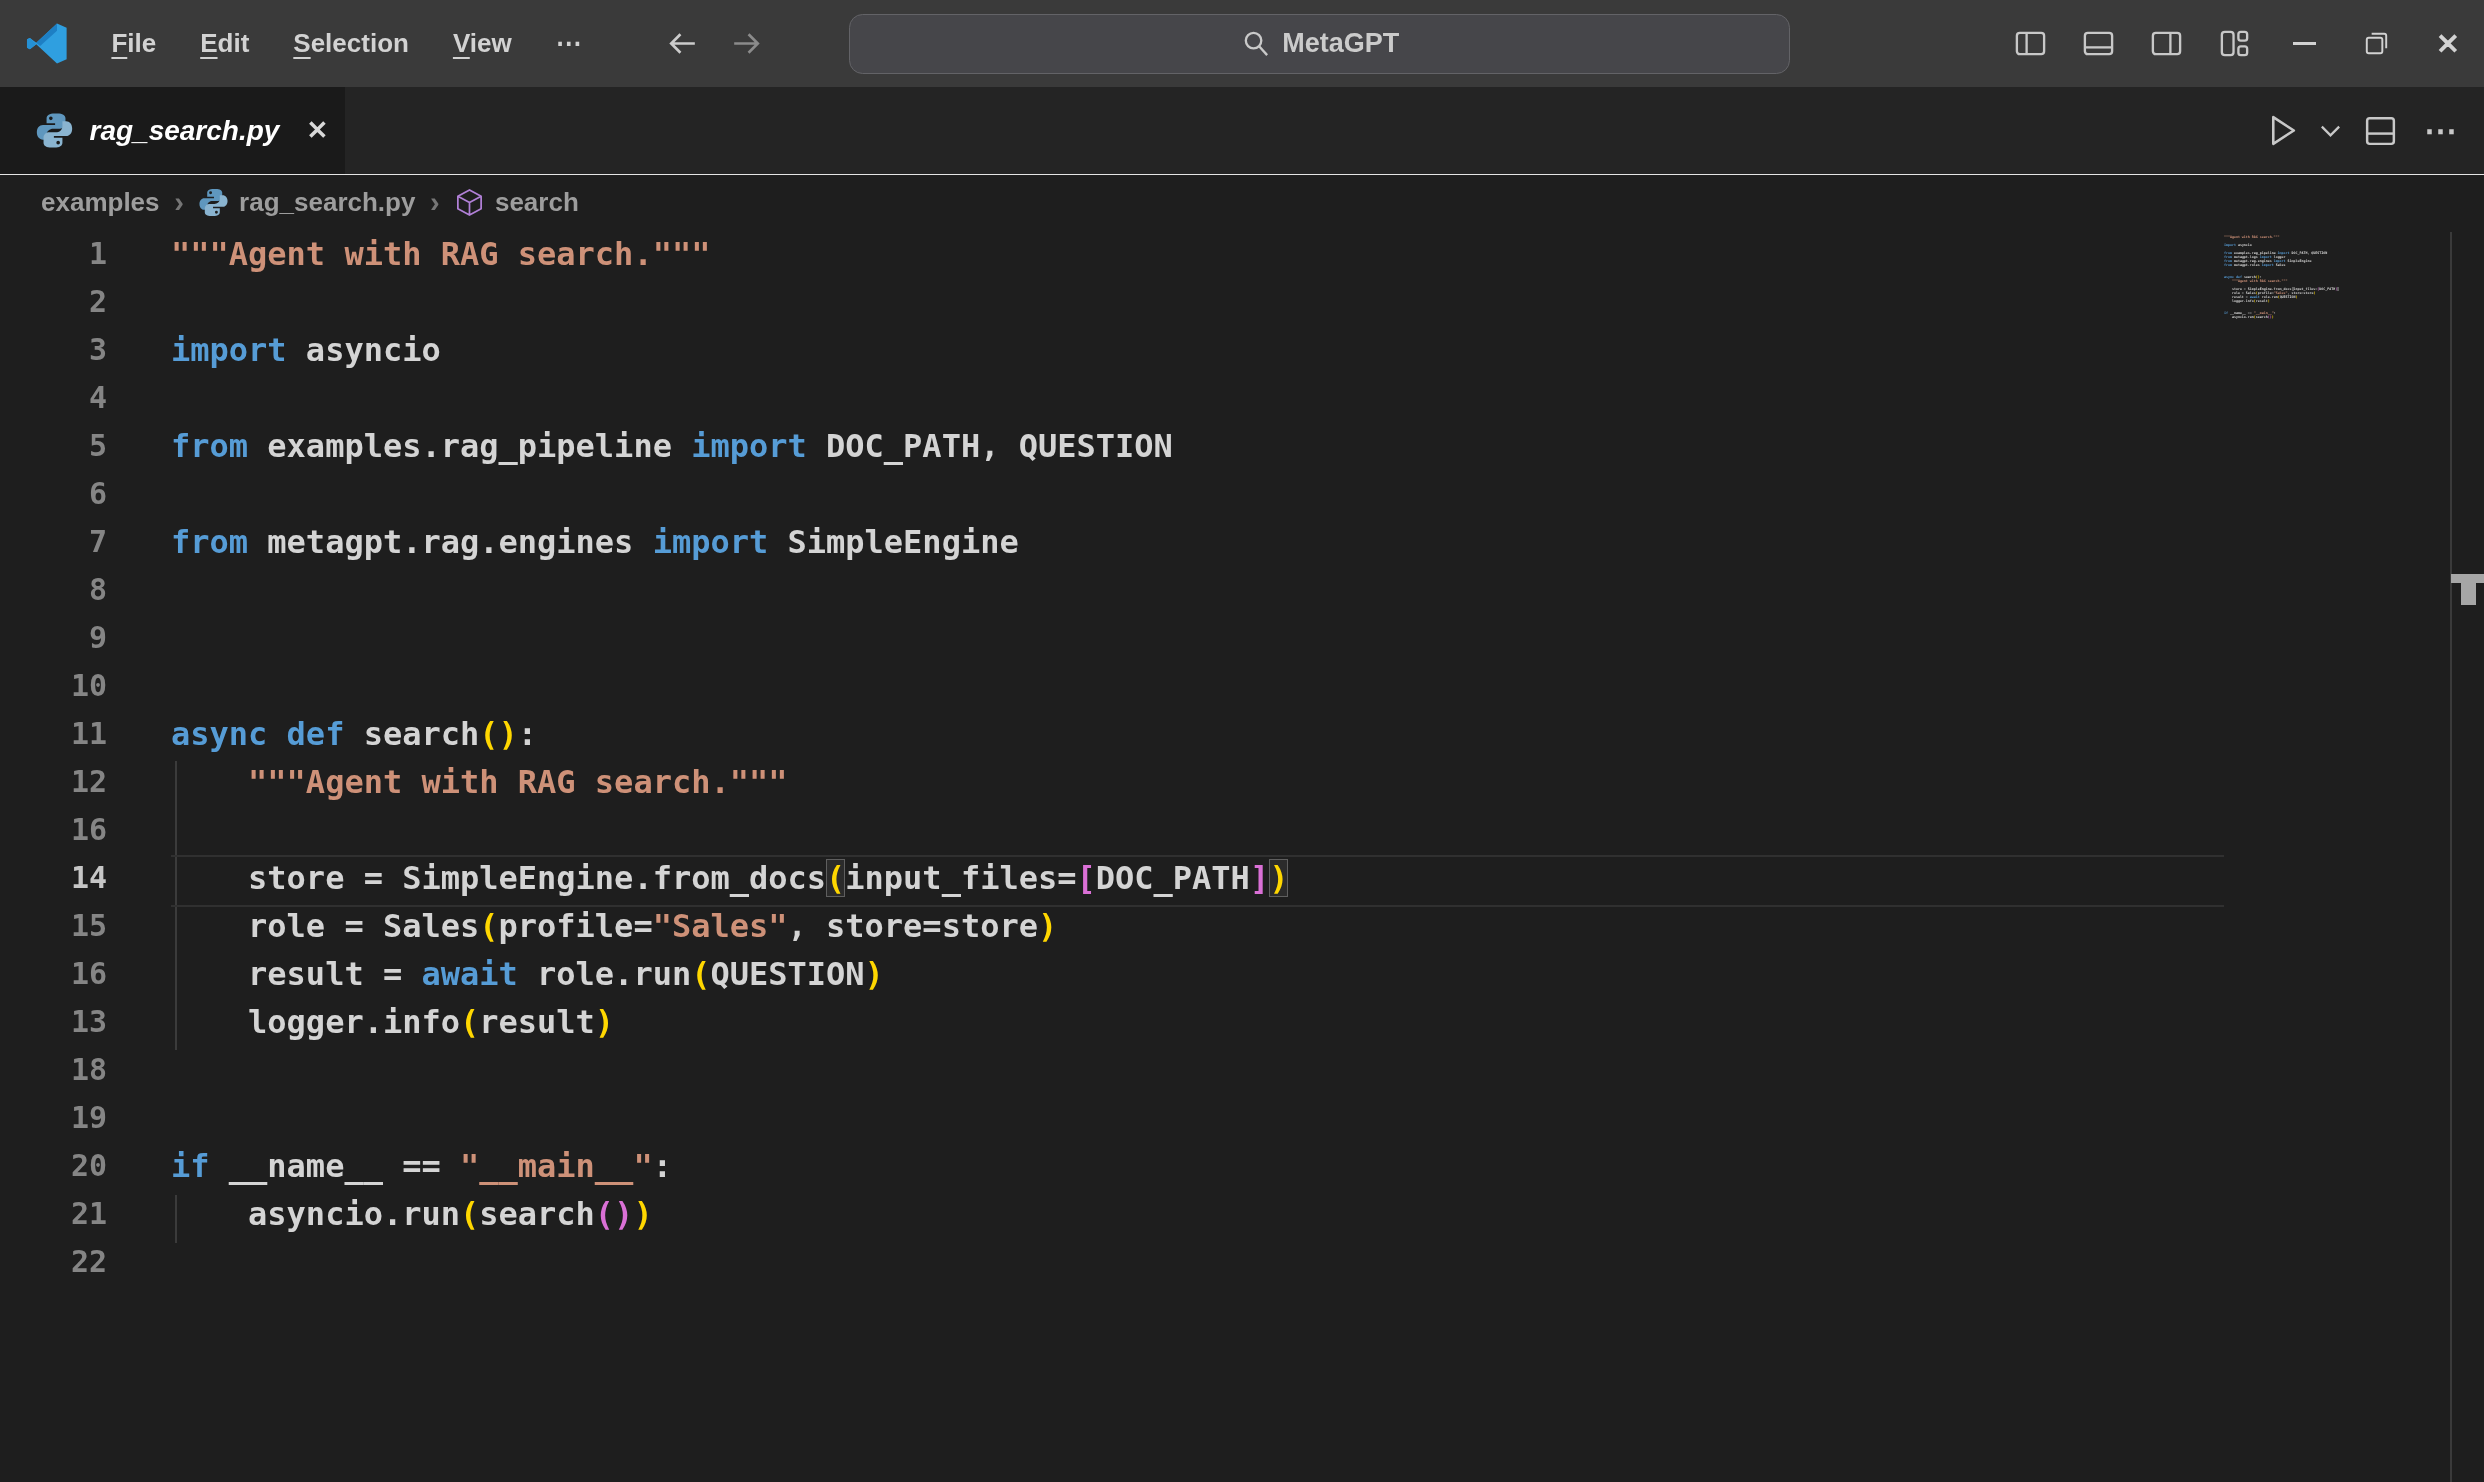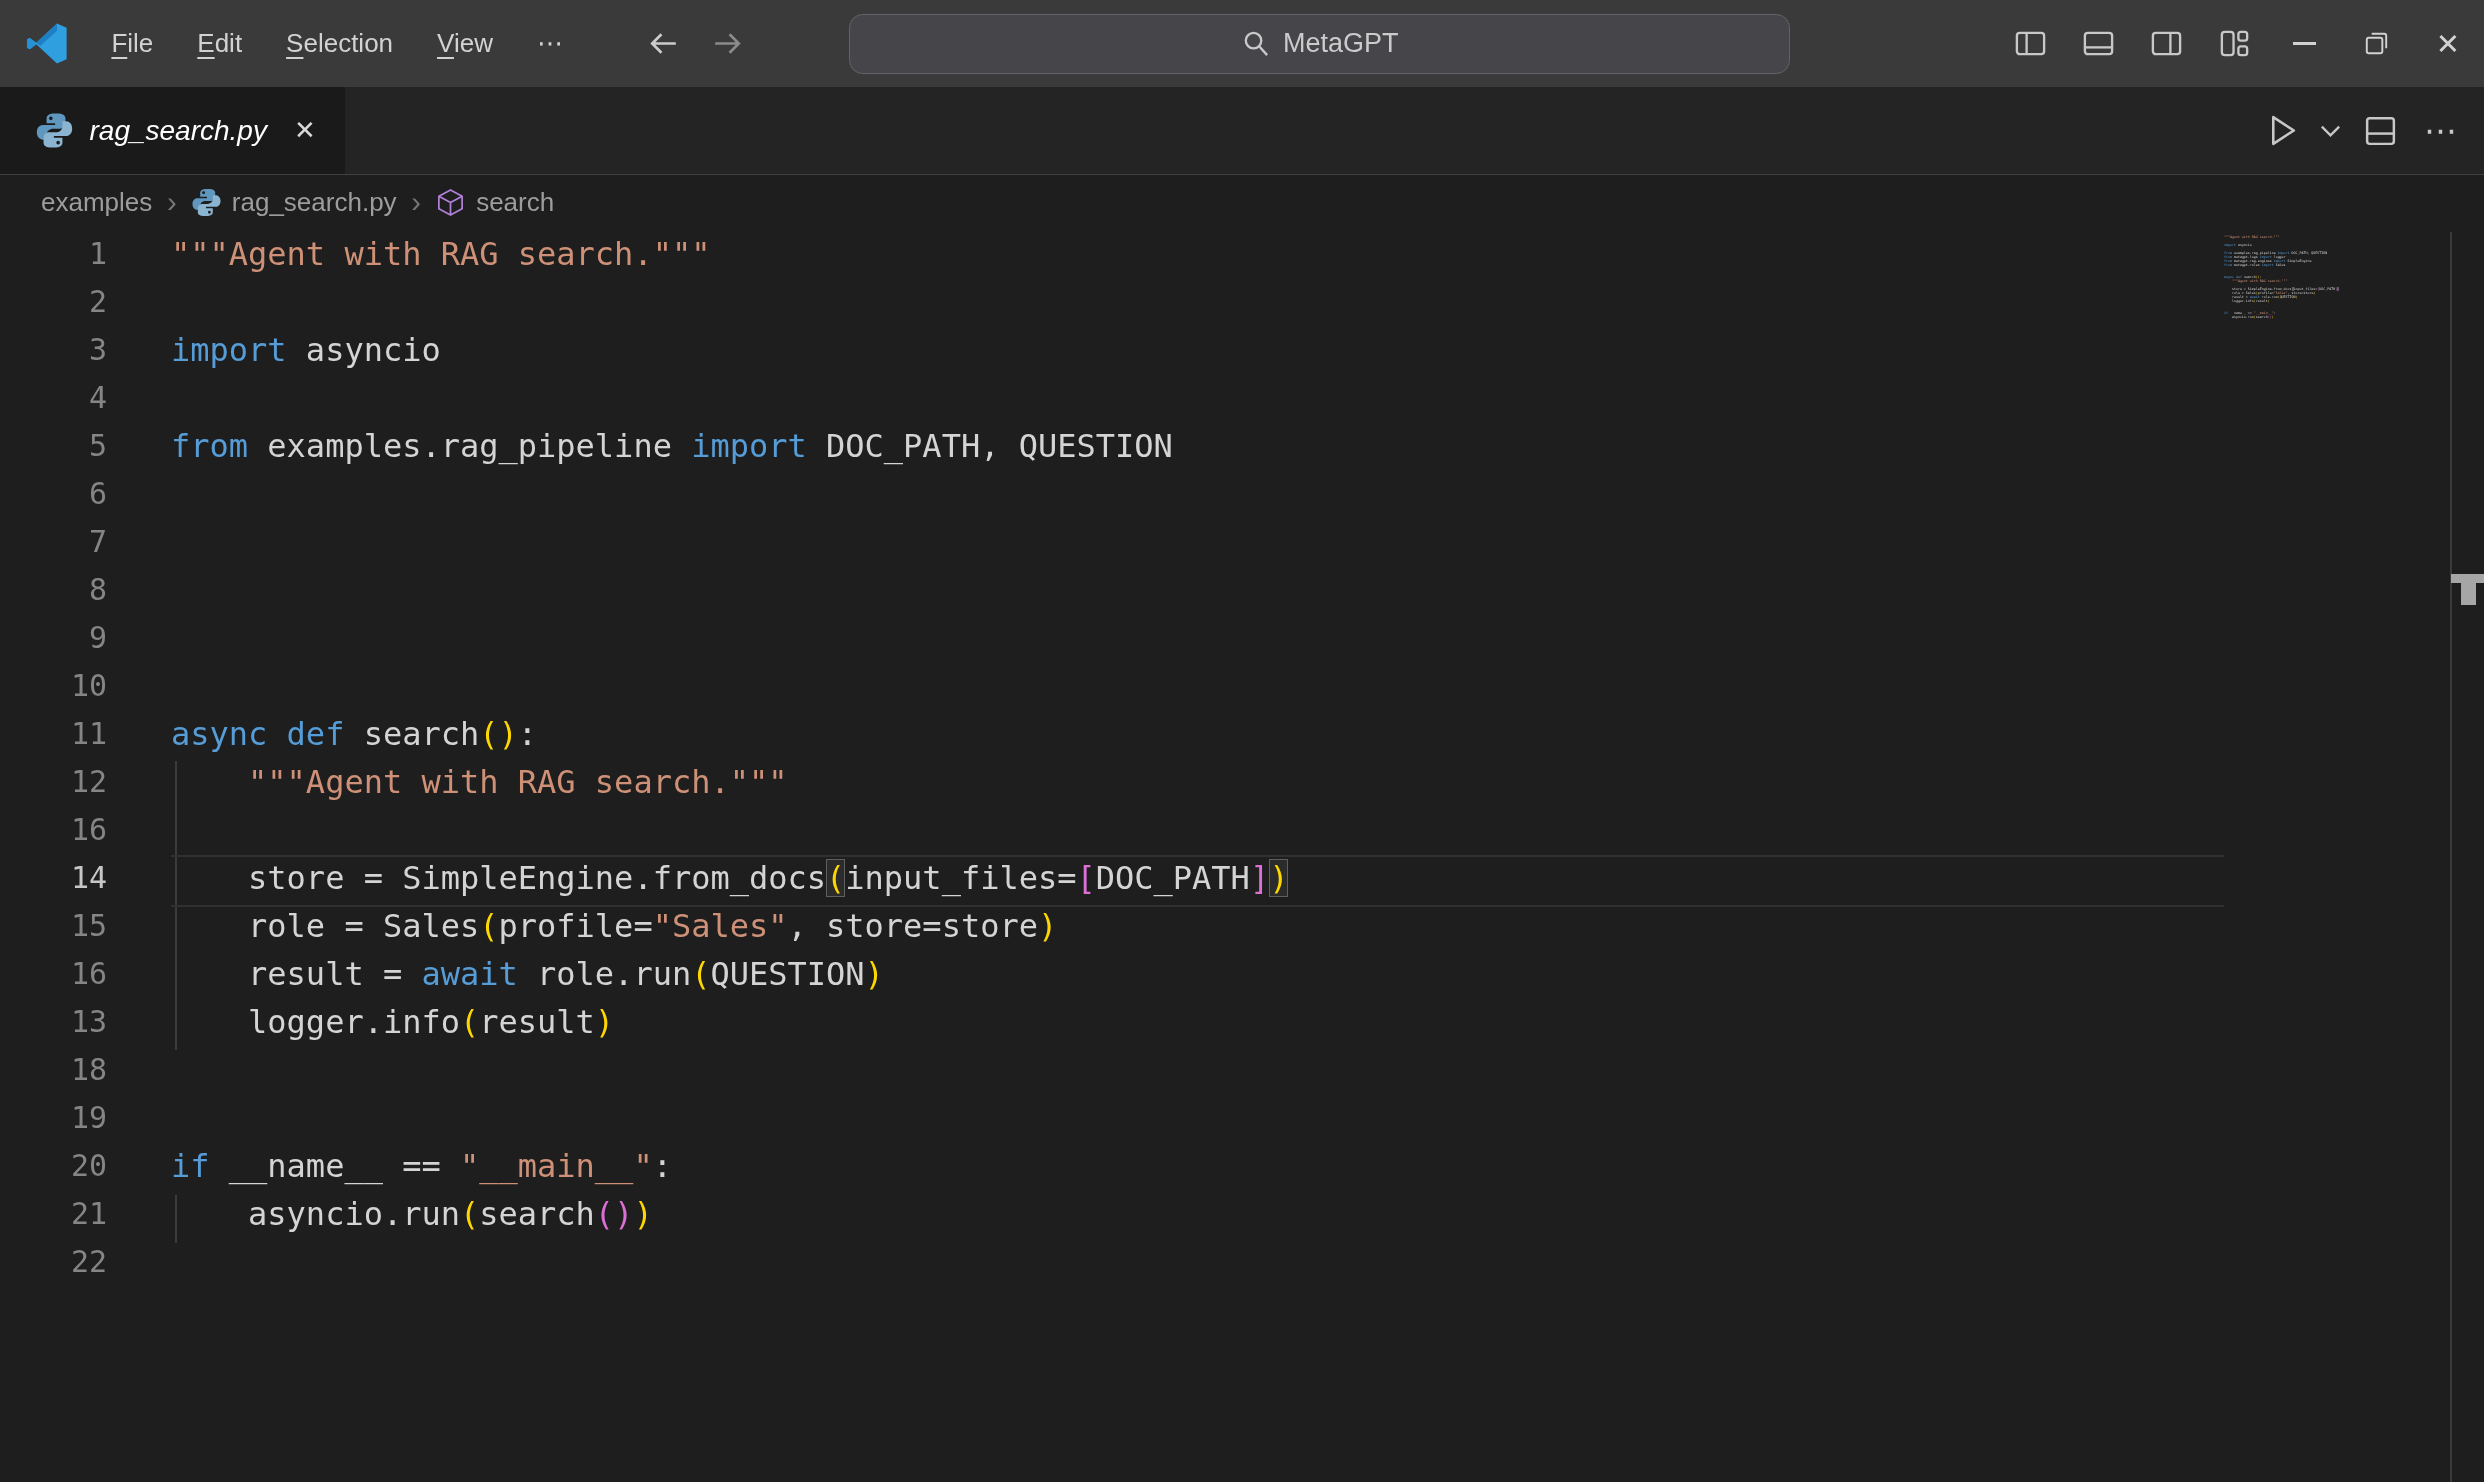--- a/index.html
+++ b/index.html
@@ -1,18 +1,18 @@
 <!DOCTYPE html>
 <html><head>
 <meta charset="utf-8">
 <style>
   * { margin:0; padding:0; box-sizing:border-box; }
   html,body { background:#1e1e1e; }
   .app{ position:relative; width:2484px; height:1483px; overflow:hidden;
-        background:#404040; font-family:"Liberation Sans", sans-serif; }
+        background:#e5e5e5; font-family:"Liberation Sans", sans-serif;font-weight:bold; }
 
   
   .titlebar{ position:absolute; left:0; top:0; right:0; height:87px;
              background:#3a3a3a; display:flex; align-items:center; }
   .vslogo{ margin:0 19.4px 0 25px; width:45px; height:45px; flex:none; }
   .menubar{ display:flex; align-items:center; color:#d2d2d2; font-size:26px; }
   .menu-item{ padding:7.8px 22px; border-radius:7.8px; cursor:default; white-space:nowrap; }
   .menu-item u{ text-decoration:underline; text-underline-offset:4.9px; }
   .nav{ display:flex; align-items:center; gap:27px; margin-left:60px; }
   .nav svg{ display:block; }
@@ -200,21 +200,21 @@
         <div class="cur-border" style="top: 625px;"></div>
         <div class="cur-border" style="top: 675px;"></div>
       </div>
     <div class="code-lines" id="code-lines">
         <div class="code-row"><span class="ln">1</span><span class="ct"><span class="tk" style="color: rgb(206, 145, 120);">"""Agent with RAG search."""</span></span></div>
         <div class="code-row"><span class="ln">2</span><span class="ct"></span></div>
         <div class="code-row"><span class="ln">3</span><span class="ct"><span class="tk" style="color: rgb(86, 156, 214);">import</span><span class="tk" style="color: rgb(212, 212, 212);"> asyncio</span></span></div>
         <div class="code-row"><span class="ln">4</span><span class="ct"></span></div>
         <div class="code-row"><span class="ln">5</span><span class="ct"><span class="tk" style="color: rgb(86, 156, 214);">from</span><span class="tk" style="color: rgb(212, 212, 212);"> examples.rag_pipeline </span><span class="tk" style="color: rgb(86, 156, 214);">import</span><span class="tk" style="color: rgb(212, 212, 212);"> DOC_PATH, QUESTION</span></span></div>
         <div class="code-row"><span class="ln">6</span></div>
-        <div class="code-row"><span class="ln">7</span></div>
+        <div class="code-row"><span class="ln">7</span><span class="ct"><span class="tk" style="color: rgb(86, 156, 214);">from</span><span class="tk" style="color: rgb(212, 212, 212);"> metagpt.rag.engines </span><span class="tk" style="color: rgb(86, 156, 214);">import</span><span class="tk" style="color: rgb(212, 212, 212);"> SimpleEngine</span></span></div>
         <div class="code-row"><span class="ln">8</span></div>
         <div class="code-row"><span class="ln">9</span><span class="ct"></span></div>
         <div class="code-row"><span class="ln">10</span><span class="ct"></span></div>
         <div class="code-row"><span class="ln">11</span><span class="ct"><span class="tk" style="color: rgb(86, 156, 214);">async</span><span class="tk" style="color: rgb(212, 212, 212);"> </span><span class="tk" style="color: rgb(86, 156, 214);">def</span><span class="tk" style="color: rgb(212, 212, 212);"> search</span><span class="tk" style="color: rgb(255, 215, 0);">(</span><span class="tk" style="color: rgb(255, 215, 0);">)</span><span class="tk" style="color: rgb(212, 212, 212);">:</span></span></div>
         <div class="code-row"><span class="ln">12</span><span class="ct"><span class="tk" style="color: rgb(206, 145, 120);">    """Agent with RAG search."""</span></span></div>
         <div class="code-row"><span class="ln">16</span><span class="ct"></span></div>
         <div class="code-row"><span class="ln active">14</span><span class="ct"><span class="tk" style="color: rgb(212, 212, 212);">    store = SimpleEngine.from_docs</span><span class="tk match" style="color: rgb(255, 215, 0);">(</span><span class="tk" style="color: rgb(212, 212, 212);">input_files=</span><span class="tk" style="color: rgb(218, 112, 214);">[</span><span class="tk" style="color: rgb(212, 212, 212);">DOC_PATH</span><span class="tk" style="color: rgb(218, 112, 214);">]</span><span class="tk match" style="color: rgb(255, 215, 0);">)</span></span></div>
         <div class="code-row"><span class="ln">15</span><span class="ct"><span class="tk" style="color: rgb(212, 212, 212);">    role = Sales</span><span class="tk" style="color: rgb(255, 215, 0);">(</span><span class="tk" style="color: rgb(212, 212, 212);">profile=</span><span class="tk" style="color: rgb(206, 145, 120);">"Sales"</span><span class="tk" style="color: rgb(212, 212, 212);">, store=store</span><span class="tk" style="color: rgb(255, 215, 0);">)</span></span></div>
         <div class="code-row"><span class="ln">16</span><span class="ct"><span class="tk" style="color: rgb(212, 212, 212);">    result = </span><span class="tk" style="color: rgb(86, 156, 214);">await</span><span class="tk" style="color: rgb(212, 212, 212);"> role.run</span><span class="tk" style="color: rgb(255, 215, 0);">(</span><span class="tk" style="color: rgb(212, 212, 212);">QUESTION</span><span class="tk" style="color: rgb(255, 215, 0);">)</span></span></div>
         <div class="code-row"><span class="ln">13</span><span class="ct"><span class="tk" style="color: rgb(212, 212, 212);">    logger.info</span><span class="tk" style="color: rgb(255, 215, 0);">(</span><span class="tk" style="color: rgb(212, 212, 212);">result</span><span class="tk" style="color: rgb(255, 215, 0);">)</span></span></div>

